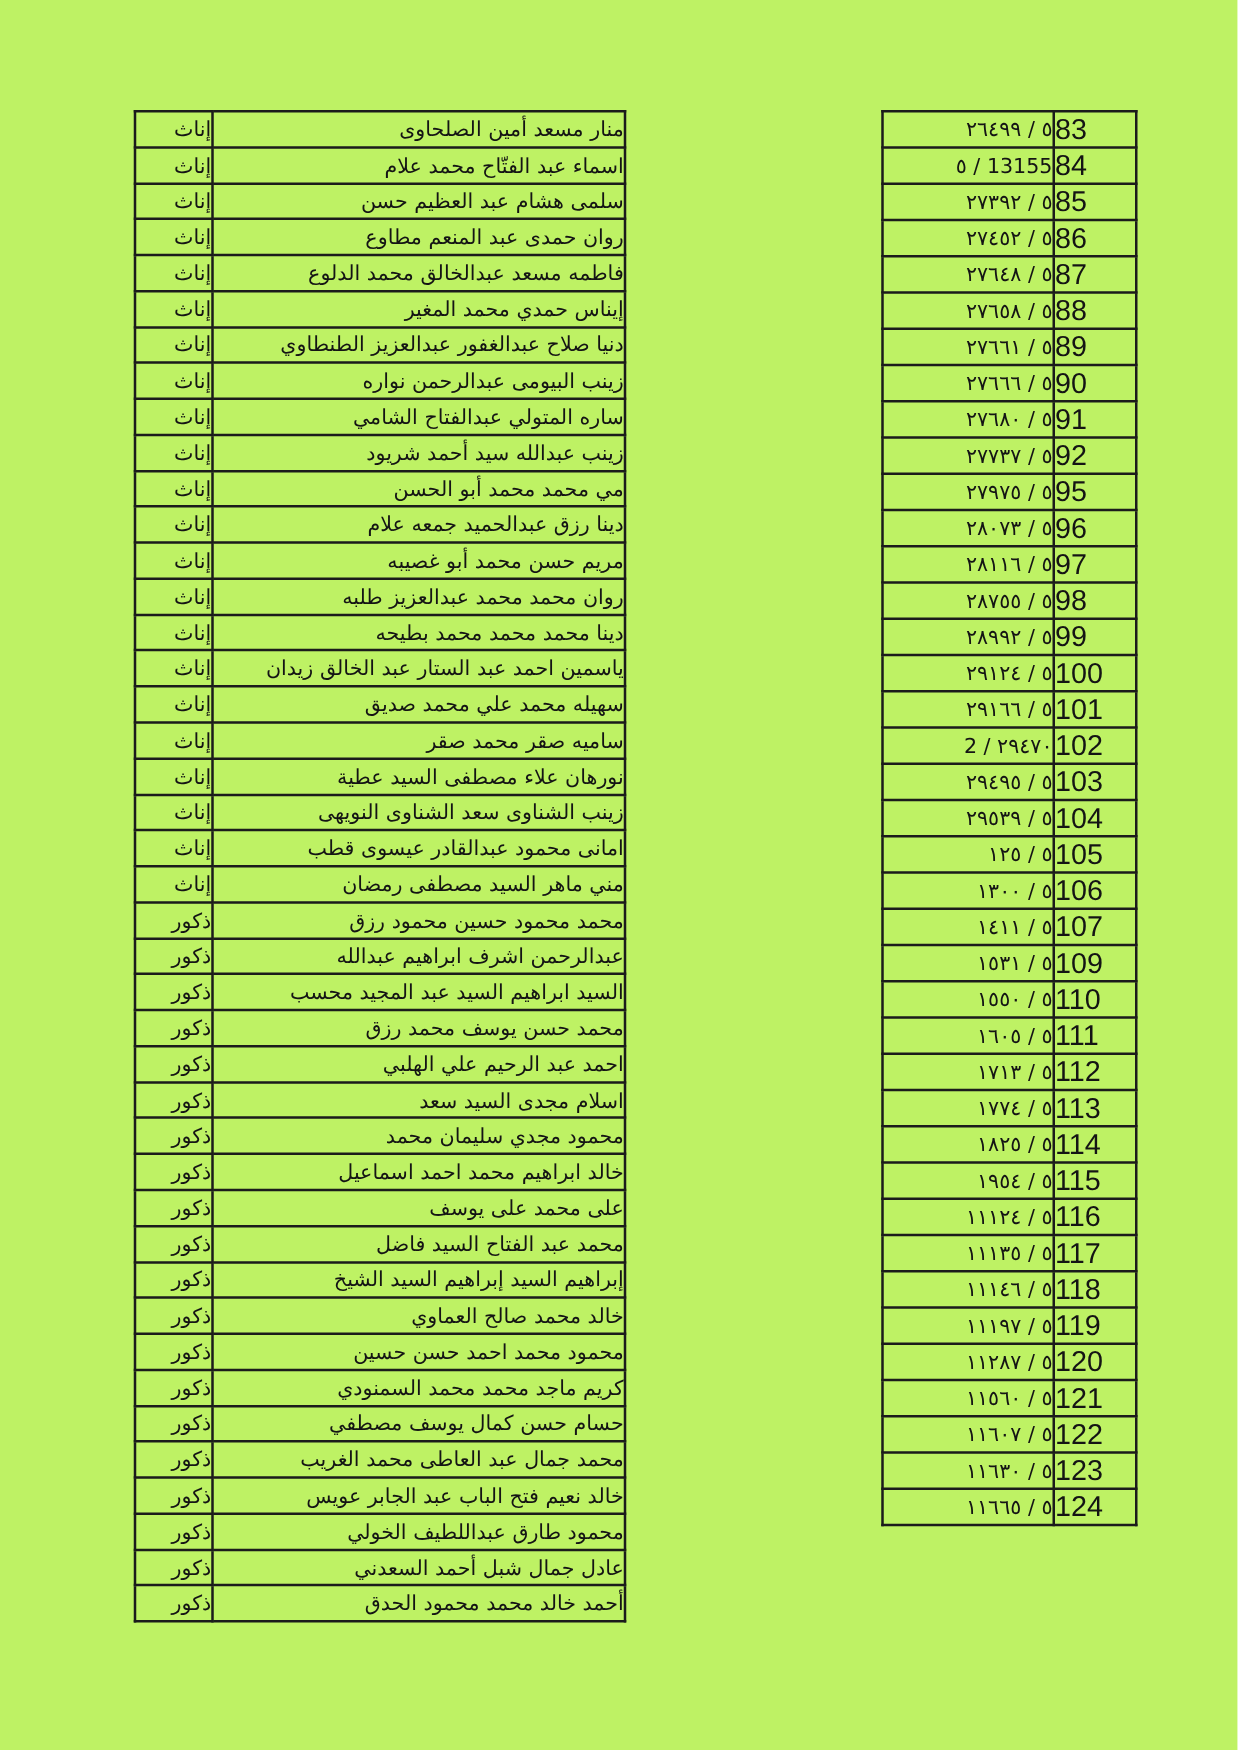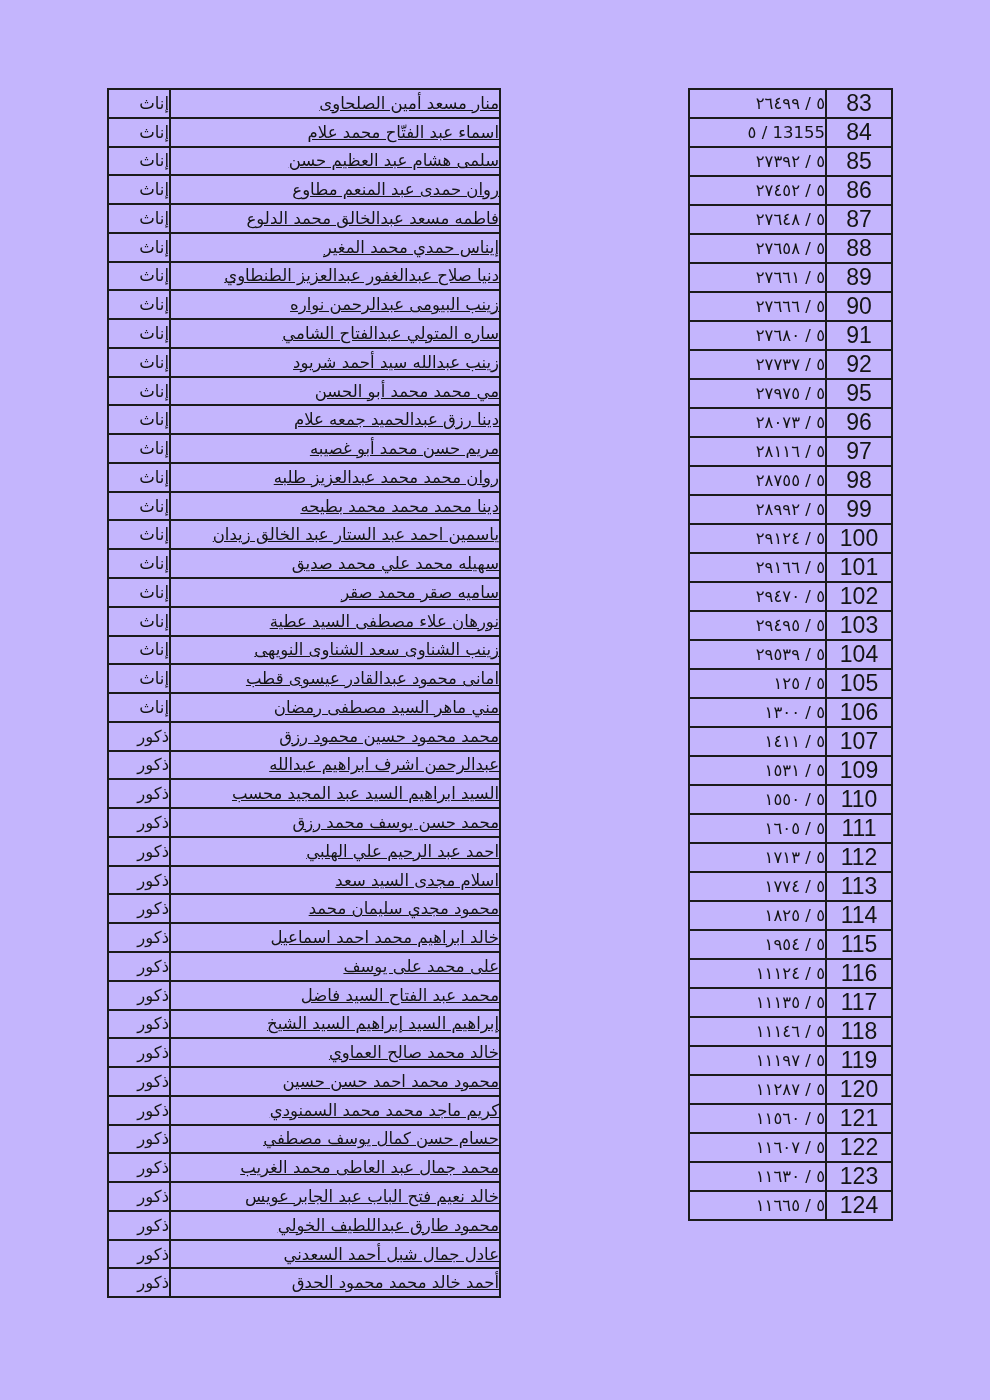--- a/index.html
+++ b/index.html
@@ -4,21 +4,21 @@
 <style>
   html, body {
     margin: 0;
     padding: 0;
     background: #ffffff;
   }
   .page {
     position: relative;
     width: 990px;
     height: 1400px;
-    background: #c4b5fd;
+    background: #bef264;
     overflow: hidden;
     font-family: "DejaVu Sans", sans-serif;
   }
   table.tbl {
     position: absolute;
     top: 88px;
     border-collapse: collapse;
     table-layout: fixed;
   }
   table.tbl td {
@@ -40,36 +40,35 @@
     text-align: right;
     font-size: 16.5px;
     padding-right: 4px;
   }
   td.name {
     direction: rtl;
     text-align: right;
     font-size: 16.5px;
     padding-right: 3px;
     padding-left: 2px;
-    text-decoration: underline;
   }
 
   
-  table.codes-block { left: 688px; width: 203px; padding-left: 23px; }
+  table.codes-block { left: 705px; width: 203px; padding-left: 23px; }
   col.col-code   { width: 137px; }
   col.col-serial { width: 66px; }
   td.code {
     direction: ltr;
     text-align: right;
     font-size: 16.5px;
     padding-right: 7px;
   }
   td.serial {
     direction: ltr;
-    text-align: center;
+    text-align: left;
     font-family: "Liberation Sans", sans-serif;
     font-size: 23px;
     padding-right: 5px;
     color: #111111;
   }
 </style>
 </head>
 <body>
 
 <div class="page">
@@ -319,21 +318,21 @@
         </tr>
         <tr>
           <td class="code">٥ / ٢٩١٢٤</td>
           <td class="serial">100</td>
         </tr>
         <tr>
           <td class="code">٥ / ٢٩١٦٦</td>
           <td class="serial">101</td>
         </tr>
         <tr>
-          <td class="code">٥ / ٢٩٤٧٠</td>
+          <td class="code">2 / ٢٩٤٧٠</td>
           <td class="serial">102</td>
         </tr>
         <tr>
           <td class="code">٥ / ٢٩٤٩٥</td>
           <td class="serial">103</td>
         </tr>
         <tr>
           <td class="code">٥ / ٢٩٥٣٩</td>
           <td class="serial">104</td>
         </tr>

